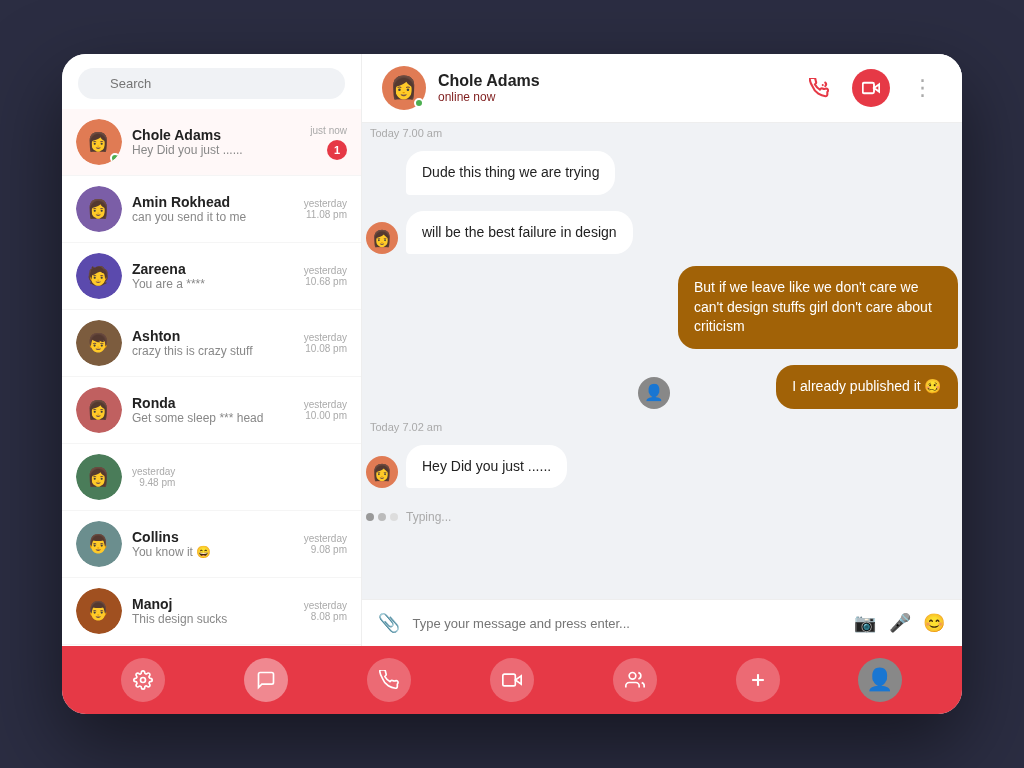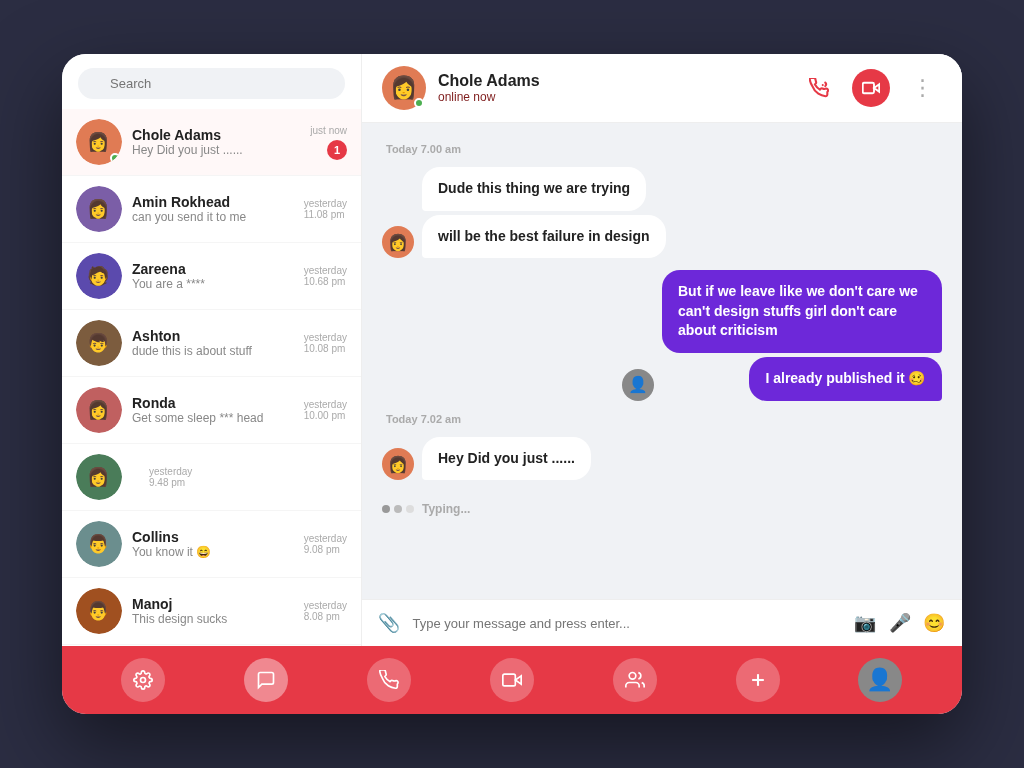--- a/index.html
+++ b/index.html
@@ -155,21 +155,21 @@
     .contact-meta {
       display: flex;
       flex-direction: column;
       align-items: flex-end;
       gap: 4px;
       flex-shrink: 0;
     }
     .contact-time {
       font-size: 10px;
       color: #aaa;
-      margin-left: 17px;
+      text-align: right;
     }
     .unread-badge {
       background: #e63946;
       color: white;
       border-radius: 50%;
       width: 20px;
       height: 20px;
       font-size: 11px;
       display: flex;
       align-items: center;
@@ -230,25 +230,24 @@
       color: #e63946;
     }
     .header-action-btn.red-bg {
       background: #e63946;
       color: white;
     }
     
     .messages-area {
       flex: 1;
       overflow-y: auto;
-      padding: 20px;
+      padding: 4px;
       display: flex;
       flex-direction: column;
       gap: 8px;
-      font-weight: bold;
     }
     .messages-area::-webkit-scrollbar { width: 4px; }
     .messages-area::-webkit-scrollbar-thumb { background: #ddd; border-radius: 2px; }
     .msg-timestamp {
       font-size: 11px;
       color: #aaa;
       margin-bottom: 4px;
       padding-left: 4px;
     }
     .msg-timestamp.right {
@@ -276,28 +275,28 @@
       border-radius: 18px;
       font-size: 14px;
       line-height: 1.4;
     }
     .bubble.received {
       background: white;
       color: #222;
       border-bottom-left-radius: 4px;
     }
     .bubble.sent {
-      background: #6d28d9;
+      background: #a16207;
       color: white;
       border-bottom-right-radius: 4px;
     }
     .msg-group {
       display: flex;
       flex-direction: column;
-      gap: 4px;
+      gap: 16px;
     }
     .msg-group.received {
       align-items: flex-start;
     }
     .msg-group.sent {
       align-items: flex-end;
     }
     .typing-indicator {
       display: flex;
       align-items: center;
@@ -412,21 +411,21 @@
 
     </div>
   </div>
           <div class="contact-item">
     <div class="contact-avatar">
       <div class="avatar-img" style="background:#7c5c3e;">👦</div>
 
     </div>
     <div class="contact-info">
       <div class="contact-name">Ashton</div>
-      <div class="contact-preview">dude this is about stuff</div>
+      <div class="contact-preview">crazy this is crazy stuff</div>
     </div>
     <div class="contact-meta">
       <div class="contact-time">yesterday<br>10.08 pm</div>
 
     </div>
   </div>
           <div class="contact-item">
     <div class="contact-avatar">
       <div class="avatar-img" style="background:#c06060;">👩</div>
 

